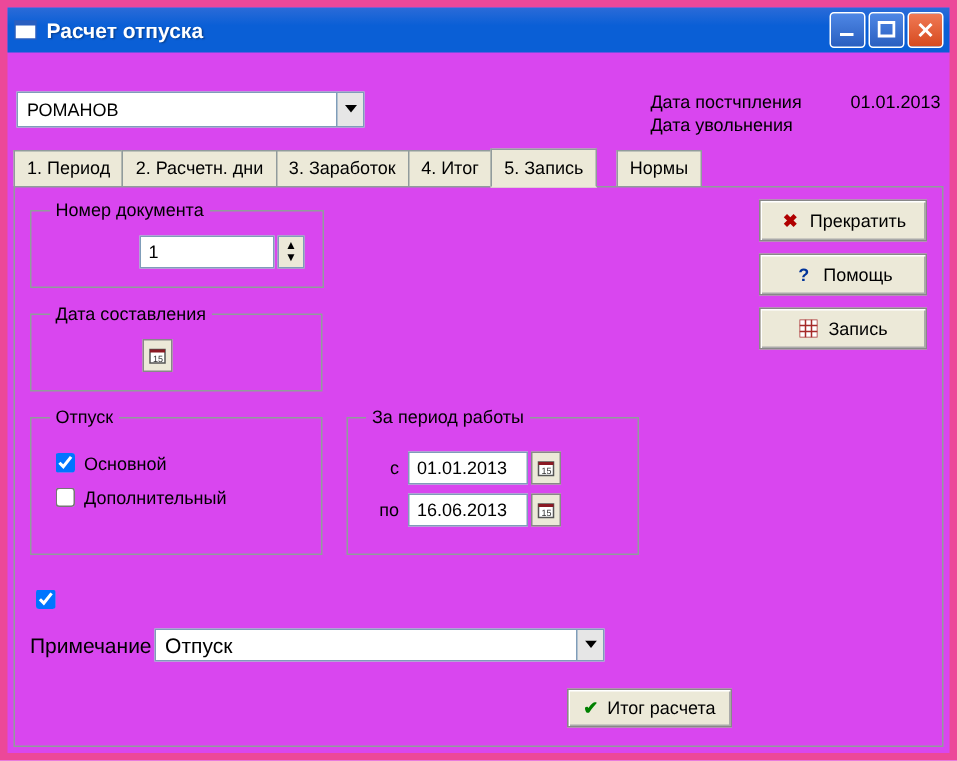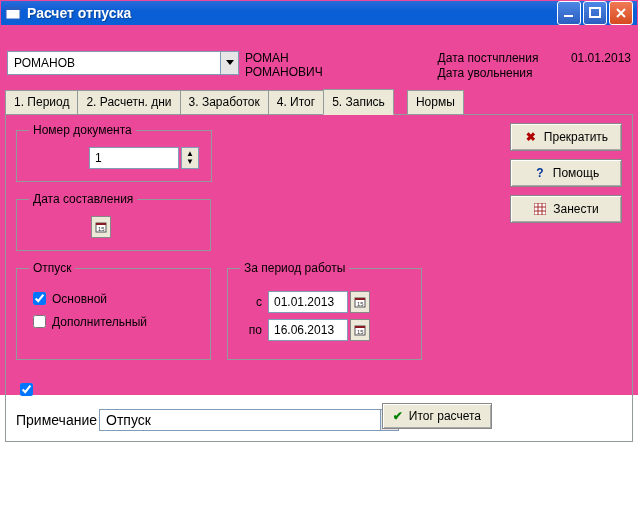--- a/index.html
+++ b/index.html
@@ -7,23 +7,23 @@
     margin: 0;
     font-family: Tahoma, Arial, sans-serif;
     font-size: 11px;
     background: #fff;
     width: 638px;
     height: 507px;
     overflow: hidden;
   }
   .window {
     width: 638px;
-    height: 395px;
-    border: 1px solid #ec4899;
-    background: #ec4899;
+    height: 507px;
+    border: 5px solid #ec4899;
+    background: #d946ef;
     display: flex;
     flex-direction: column;
   }
   .titlebar {
     height: 30px;
     background: linear-gradient(to bottom, #2b6bd8 0%, #0a5fd6 40%, #0a5fd6 100%);
     display: flex;
     align-items: center;
     padding: 0 4px;
     color: #fff;
@@ -257,22 +257,20 @@
   <div class="client">
     <div class="header-row">
       <div class="combo">
         <span class="combo-text">РОМАНОВ</span>
         <span class="combo-btn">
           <svg width="8" height="6">
               <polygon points="0,0 8,0 4,5" fill="#000"></polygon>
             </svg>
         </span>
       </div>
-      <div class="full-name" style="white-space:pre-line;">РОМАН
-РОМАНОВИЧ</div>
       <div class="dates-block">
         <div class="row">
           <span class="lbl">Дата постчпления</span>
           <span>01.01.2013</span>
         </div>
         <div class="row">
           <span class="lbl">Дата увольнения</span>
           <span></span>
         </div>
       </div>
@@ -386,21 +384,21 @@
         <div class="btn">
           <span class="ico">
             <svg width="12" height="12">
                 <rect x="0" y="0" width="12" height="12" fill="#fff" stroke="#a52a2a"></rect>
                 <line x1="4" y1="0" x2="4" y2="12" stroke="#a52a2a"></line>
                 <line x1="8" y1="0" x2="8" y2="12" stroke="#a52a2a"></line>
                 <line x1="0" y1="4" x2="12" y2="4" stroke="#a52a2a"></line>
                 <line x1="0" y1="8" x2="12" y2="8" stroke="#a52a2a"></line>
               </svg>
           </span>
-          <span>Занести</span>
+          <span>Запись</span>
         </div>
       </div>
 
       <div class="bottom-btn">
         <span class="ico green">✔</span>
         <span>Итог расчета</span>
       </div>
 
     </div>
   </div>

